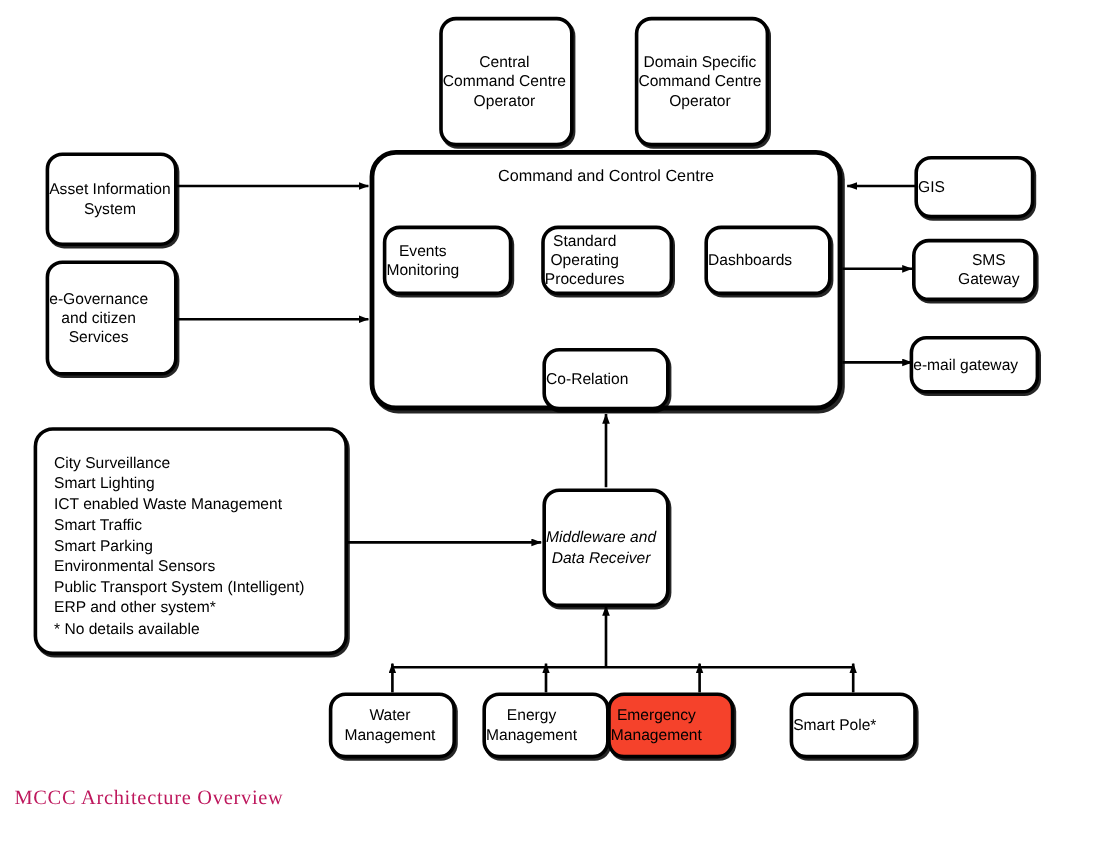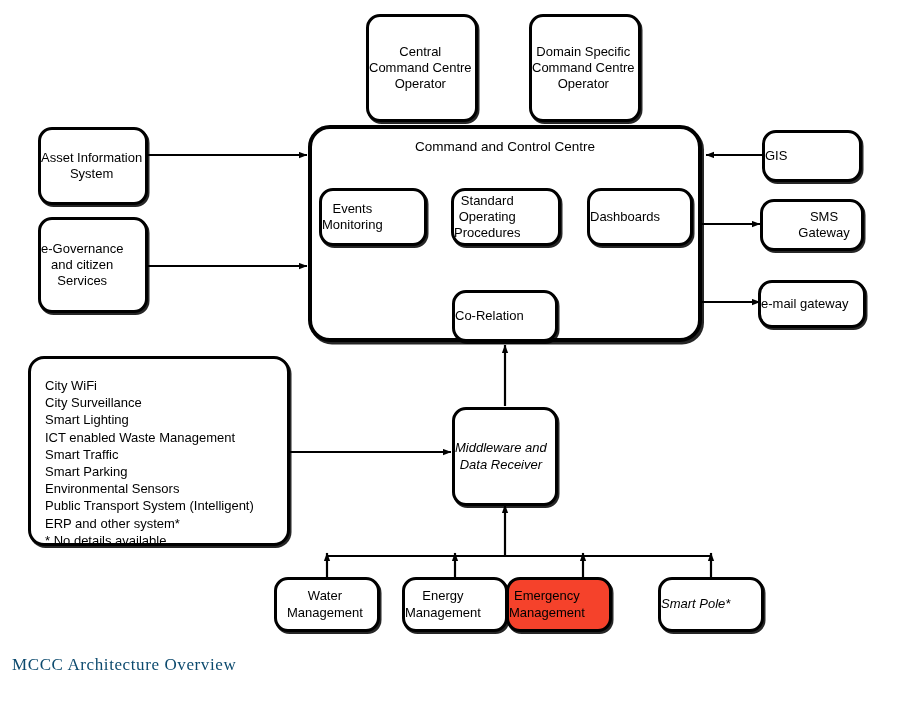--- a/index.html
+++ b/index.html
@@ -82,21 +82,21 @@
     z-index: 1;
     pointer-events: none;
   }
   .caption {
     position: absolute;
     left: 12px;
     top: 655px;
     font-family: "Liberation Serif", serif;
     font-size: 17px;
     letter-spacing: 0.6px;
-    color: #0c4a6e;
+    color: #be185d;
     z-index: 4;
   }
   .node span, .container-title span { display: block; }
 </style>
 </head>
 <body>
 
 <div id="canvas">
 
   <svg id="wires" viewBox="0 0 918 705">
@@ -172,21 +172,20 @@
   </div>
   <div class="node" style="left:760px; top:199px; width:104px; height:52px;padding-left:24px;">
     <span>SMS Gateway</span>
   </div>
   <div class="node" style="left:758px; top:280px; width:108px; height:48px;">
     <span>e-mail gateway</span>
   </div>
 
   <div class="list-node" style="left:28px; top:356px; width:262px; height:190px;">
     <ul>
-      <li>City WiFi</li>
       <li>City Surveillance</li>
       <li>Smart Lighting</li>
       <li>ICT enabled Waste Management</li>
       <li>Smart Traffic</li>
       <li>Smart Parking</li>
       <li>Environmental Sensors</li>
       <li>Public Transport System (Intelligent)</li>
       <li>ERP and other system*</li>
       <li>* No details available</li>
     </ul>
@@ -198,18 +197,18 @@
 
   <div class="node" style="left:274px; top:577px; width:106px; height:55px;padding-left:10px;">
     <span>Water<br>Management</span>
   </div>
   <div class="node" style="left:402px; top:577px; width:106px; height:55px;">
     <span>Energy<br>Management</span>
   </div>
   <div class="node emphasis" style="left:506px; top:577px; width:106px; height:55px;">
     <span>Emergency<br>Management</span>
   </div>
-  <div class="node" style="left:658px; top:577px; width:106px; height:55px;font-style:italic;">
+  <div class="node" style="left:658px; top:577px; width:106px; height:55px;">
     <span>Smart Pole*</span>
   </div>
 
   <div class="caption">MCCC Architecture Overview</div>
 </div>
 
 </body></html>

